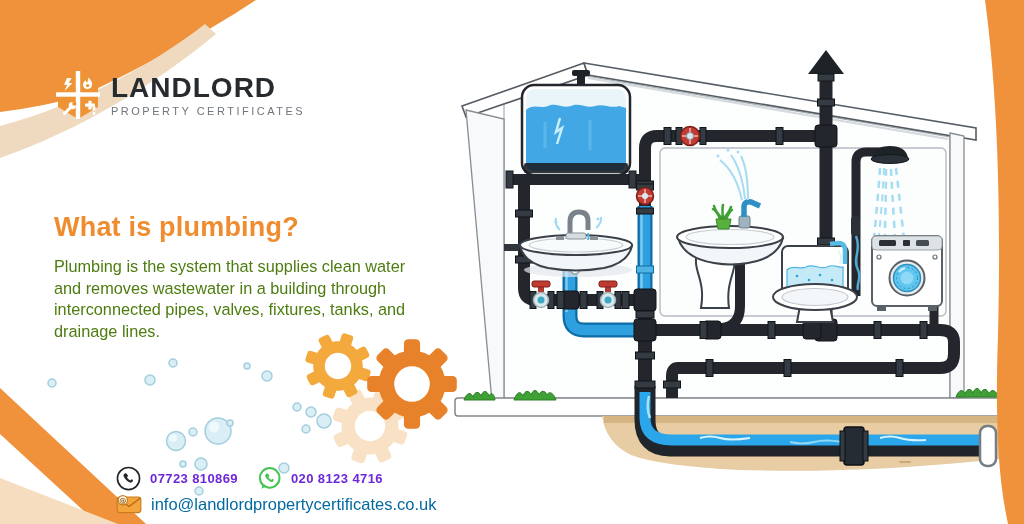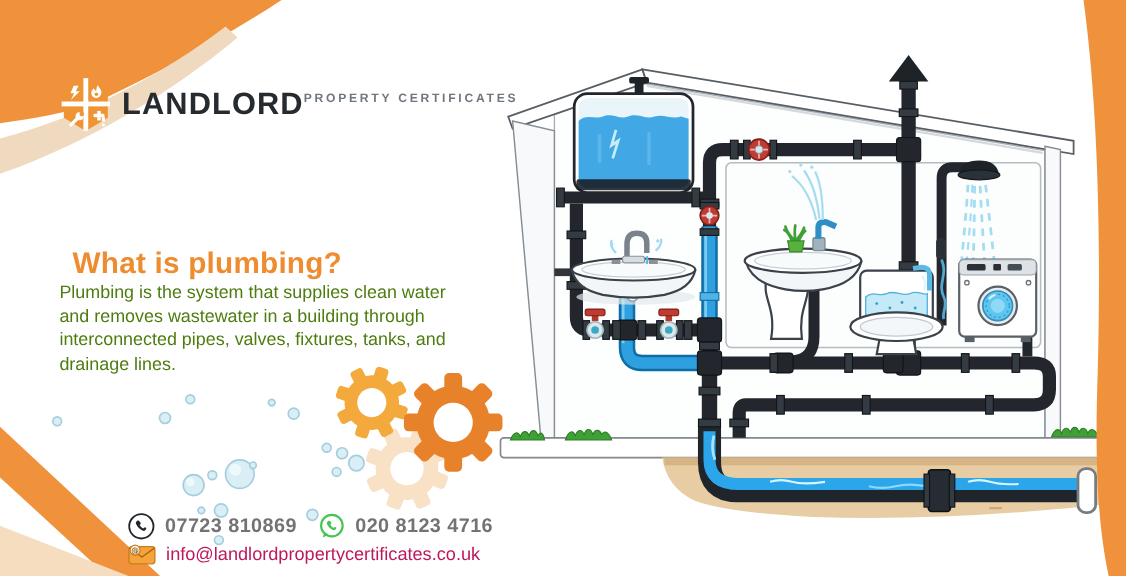--- a/index.html
+++ b/index.html
@@ -1,31 +1,31 @@
 <!DOCTYPE html>
 <html><head>
 <meta charset="utf-8">
 <style>
   html,body{margin:0;padding:0;background:#fff;}
   #canvas{position:relative;width:1024px;height:524px;overflow:hidden;background:#fff;
           font-family:"Liberation Sans","DejaVu Sans",sans-serif;}
   #bg{position:absolute;inset:0;}
   .abs{position:absolute;}
   .logo{left:55px;top:70px;display:flex;align-items:center;gap:10px;}
-  .logo-text{display:flex;flex-direction:row;}
+  .logo-text{display:flex;flex-direction:column;}
   .logo-name{font-size:28px;font-weight:800;color:#262B30;letter-spacing:1px;line-height:1;}
-  .logo-tag{font-size:11px;font-weight:700;color:#70767D;letter-spacing:2.5px;margin-top:3px;}
+  .logo-tag{font-size:11px;font-weight:400;color:#70767D;letter-spacing:2.5px;margin-top:3px;}
   .heading{left:54px;top:212px;font-size:27px;font-weight:800;color:#EE8C2F;letter-spacing:.2px;}
   .body-text{left:54px;top:256px;width:420px;font-size:16.3px;line-height:21.5px;color:#4d7c0f;white-space:pre-line;}
   .contact-row{display:flex;align-items:center;gap:9px;}
   .row1{left:116px;top:466px;}
   .row2{left:116px;top:494px;}
-  .phone-num{font-size:18px;font-weight:600;color:#737373;letter-spacing:.4px;}
+  .phone-num{font-size:13px;font-weight:600;color:#6d28d9;letter-spacing:.4px;}
   .wa-icon{margin-left:10px;}
-  .email-text{font-size:16.5px;font-weight:400;color:#be185d;}
+  .email-text{font-size:16.5px;font-weight:400;color:#0369a1;}
   svg text{font-family:"DejaVu Sans","Liberation Sans",sans-serif;}
 </style>
 </head>
 <body>
 
 <div id="canvas">
 
 <svg id="bg" width="1024" height="524" viewBox="0 0 1024 524">
 
   <defs>
@@ -356,21 +356,21 @@
       <rect x="37.5" y="36.5" width="3" height="4"></rect>
       <circle cx="39" cy="43.5" r="1.4"></circle>
     </g>
   </svg>
   <div class="logo-text">
     <span class="logo-name">LANDLORD</span>
     <span class="logo-tag">PROPERTY CERTIFICATES</span>
   </div>
 </div>
 
-<h1 class="abs heading" style="margin:12px;">What is plumbing?</h1>
+<h1 class="abs heading" style="margin:0;">What is plumbing?</h1>
 
 <p class="abs body-text" style="margin:0;">Plumbing is the system that supplies clean water
 and removes wastewater in a building through
 interconnected pipes, valves, fixtures, tanks, and
 drainage lines.</p>
 
 <div class="abs contact-row row1">
   <svg width="25" height="25" viewBox="0 0 24 24">
     <circle cx="12" cy="12" r="10.6" fill="#FFFFFF" stroke="#22262B" stroke-width="1.6"></circle>
     <path d="M15.8,13.2c-.5-.4-1.1-.4-1.5,0l-.7.7c-1.3-.7-2.4-1.8-3.1-3.1l.7-.7c.4-.4.4-1,0-1.5L9.9,7.2c-.4-.4-1.1-.4-1.5,0l-.8.8c-.5.5-.6,1.2-.3,1.8,1.2,2.7,3.4,4.9,6.1,6.1.6.3,1.3.1,1.8-.3l.8-.8c.4-.4.4-1.1,0-1.5l-1.2-1.1z" fill="#22262B"></path>

